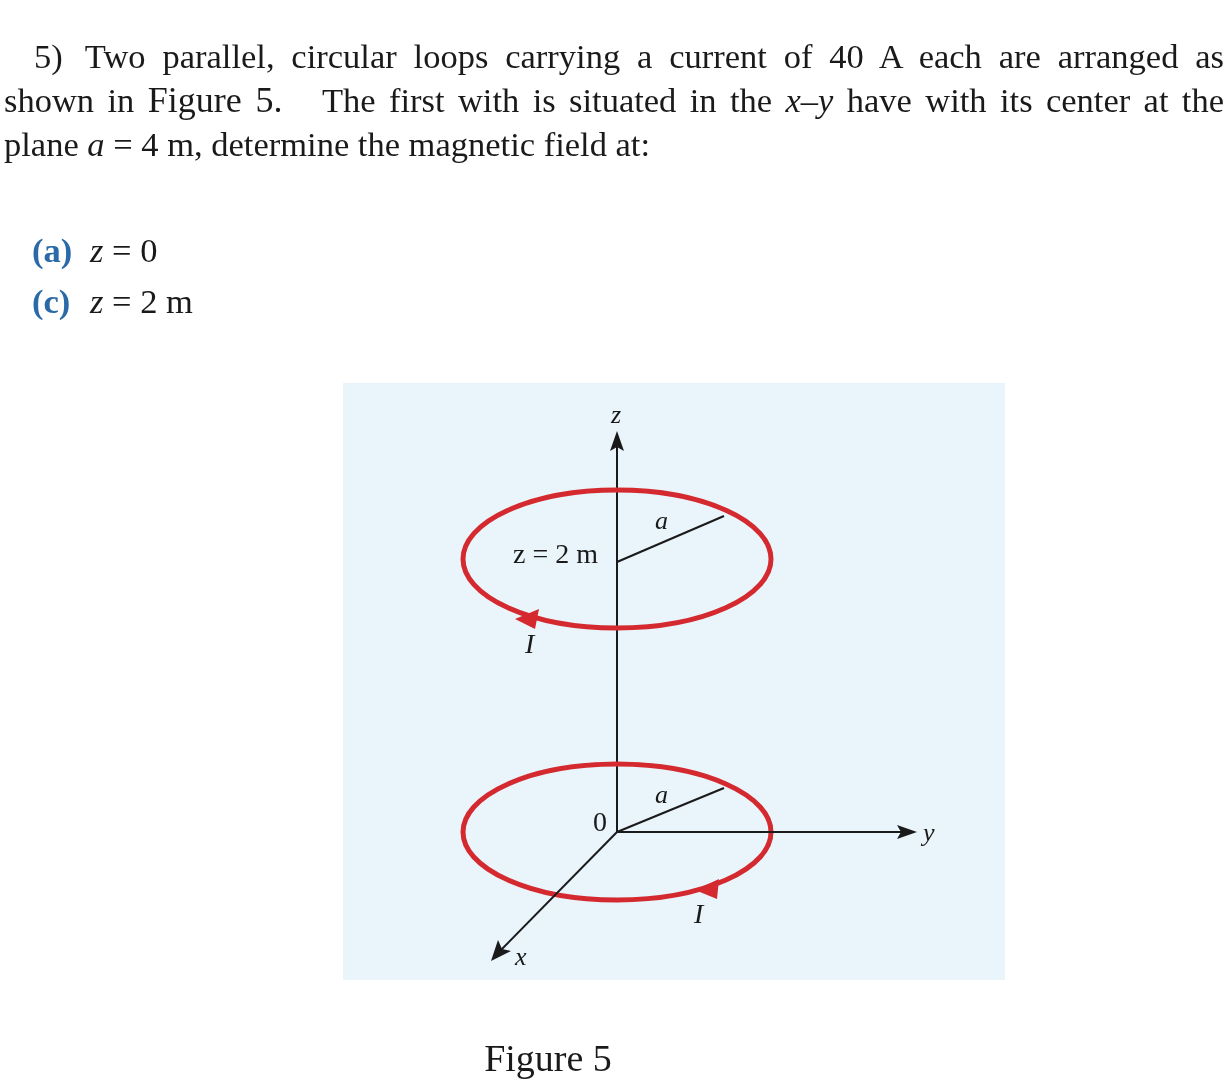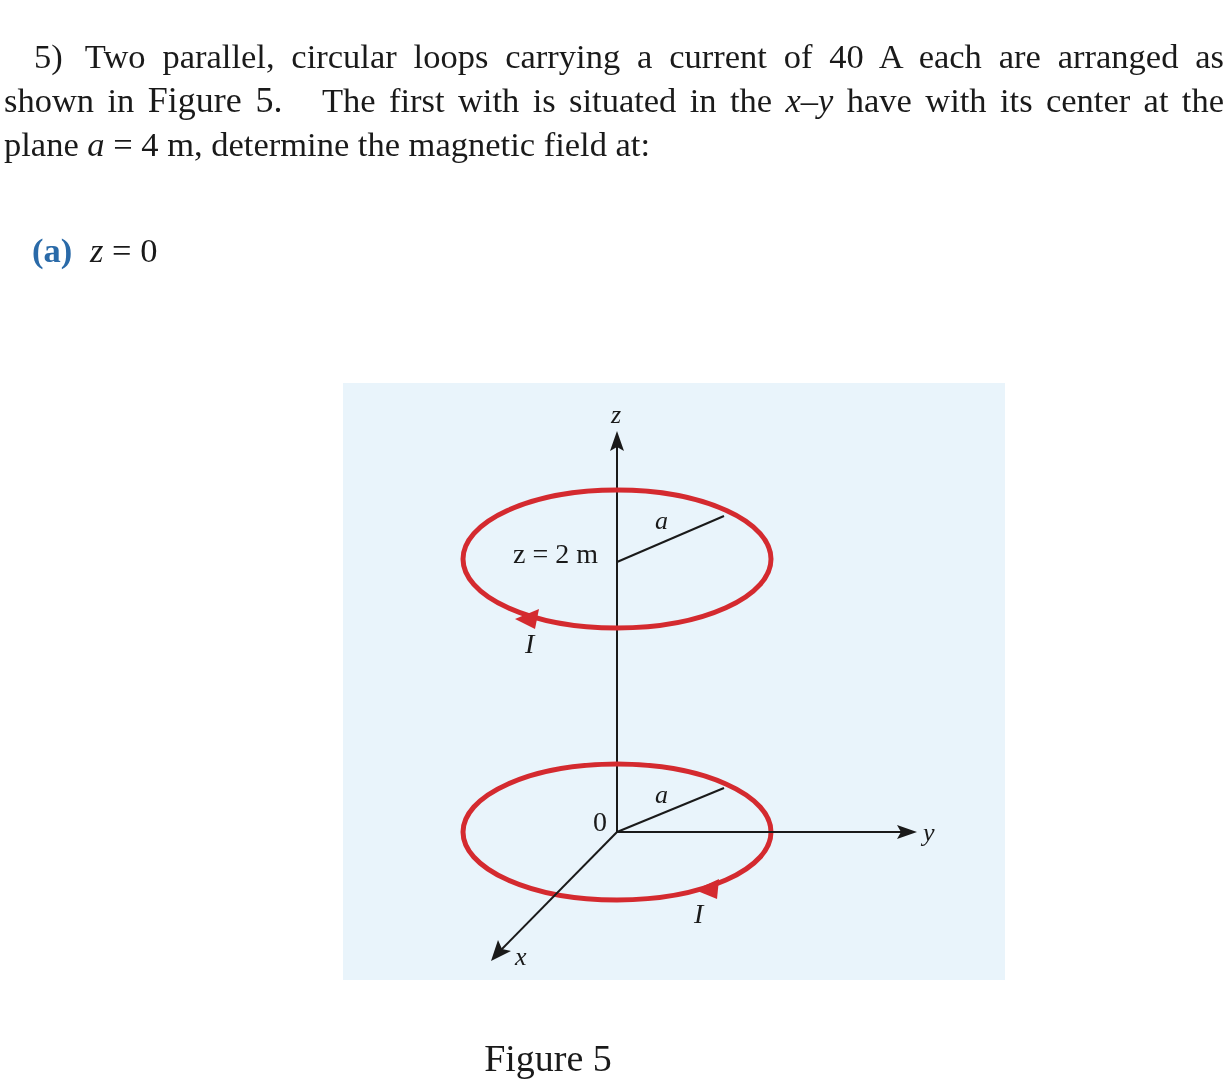--- a/index.html
+++ b/index.html
@@ -26,20 +26,21 @@
 <body>
 
 <div class="problem">
   <span class="line"><span class="num">5)</span><span>Two parallel, circular loops carrying a current of 40 A each are arranged as</span></span>
   <span class="line"><span>shown in</span> <span class="fig-ref">Figure 5.</span>&nbsp;&nbsp; <span>The first with is situated in the</span> <i>x–y</i> <span>have with its center at the</span></span>
   <span class="line last"><span>plane</span> <i>a</i> <span>= 4 m, determine the magnetic field at:</span></span>
 </div>
 
 <div class="parts">
   <span class="part"><span class="part-label">(a)</span><i>z</i> <span>= 0</span></span>
+  <span class="part"><span class="part-label">(c)</span><i>z</i> <span>= 2 m</span></span>
 </div>
 
 <div class="figure">
   <svg width="662" height="597" viewBox="0 0 662 597">
     <defs>
       <marker id="arrowBlack" markerWidth="10" markerHeight="10" refX="9" refY="5" orient="auto" markerUnits="userSpaceOnUse">
         <path d="M0,0 L10,5 L0,10 L2,5 z" fill="#1a1a1a"></path>
       </marker>
     </defs>
 

